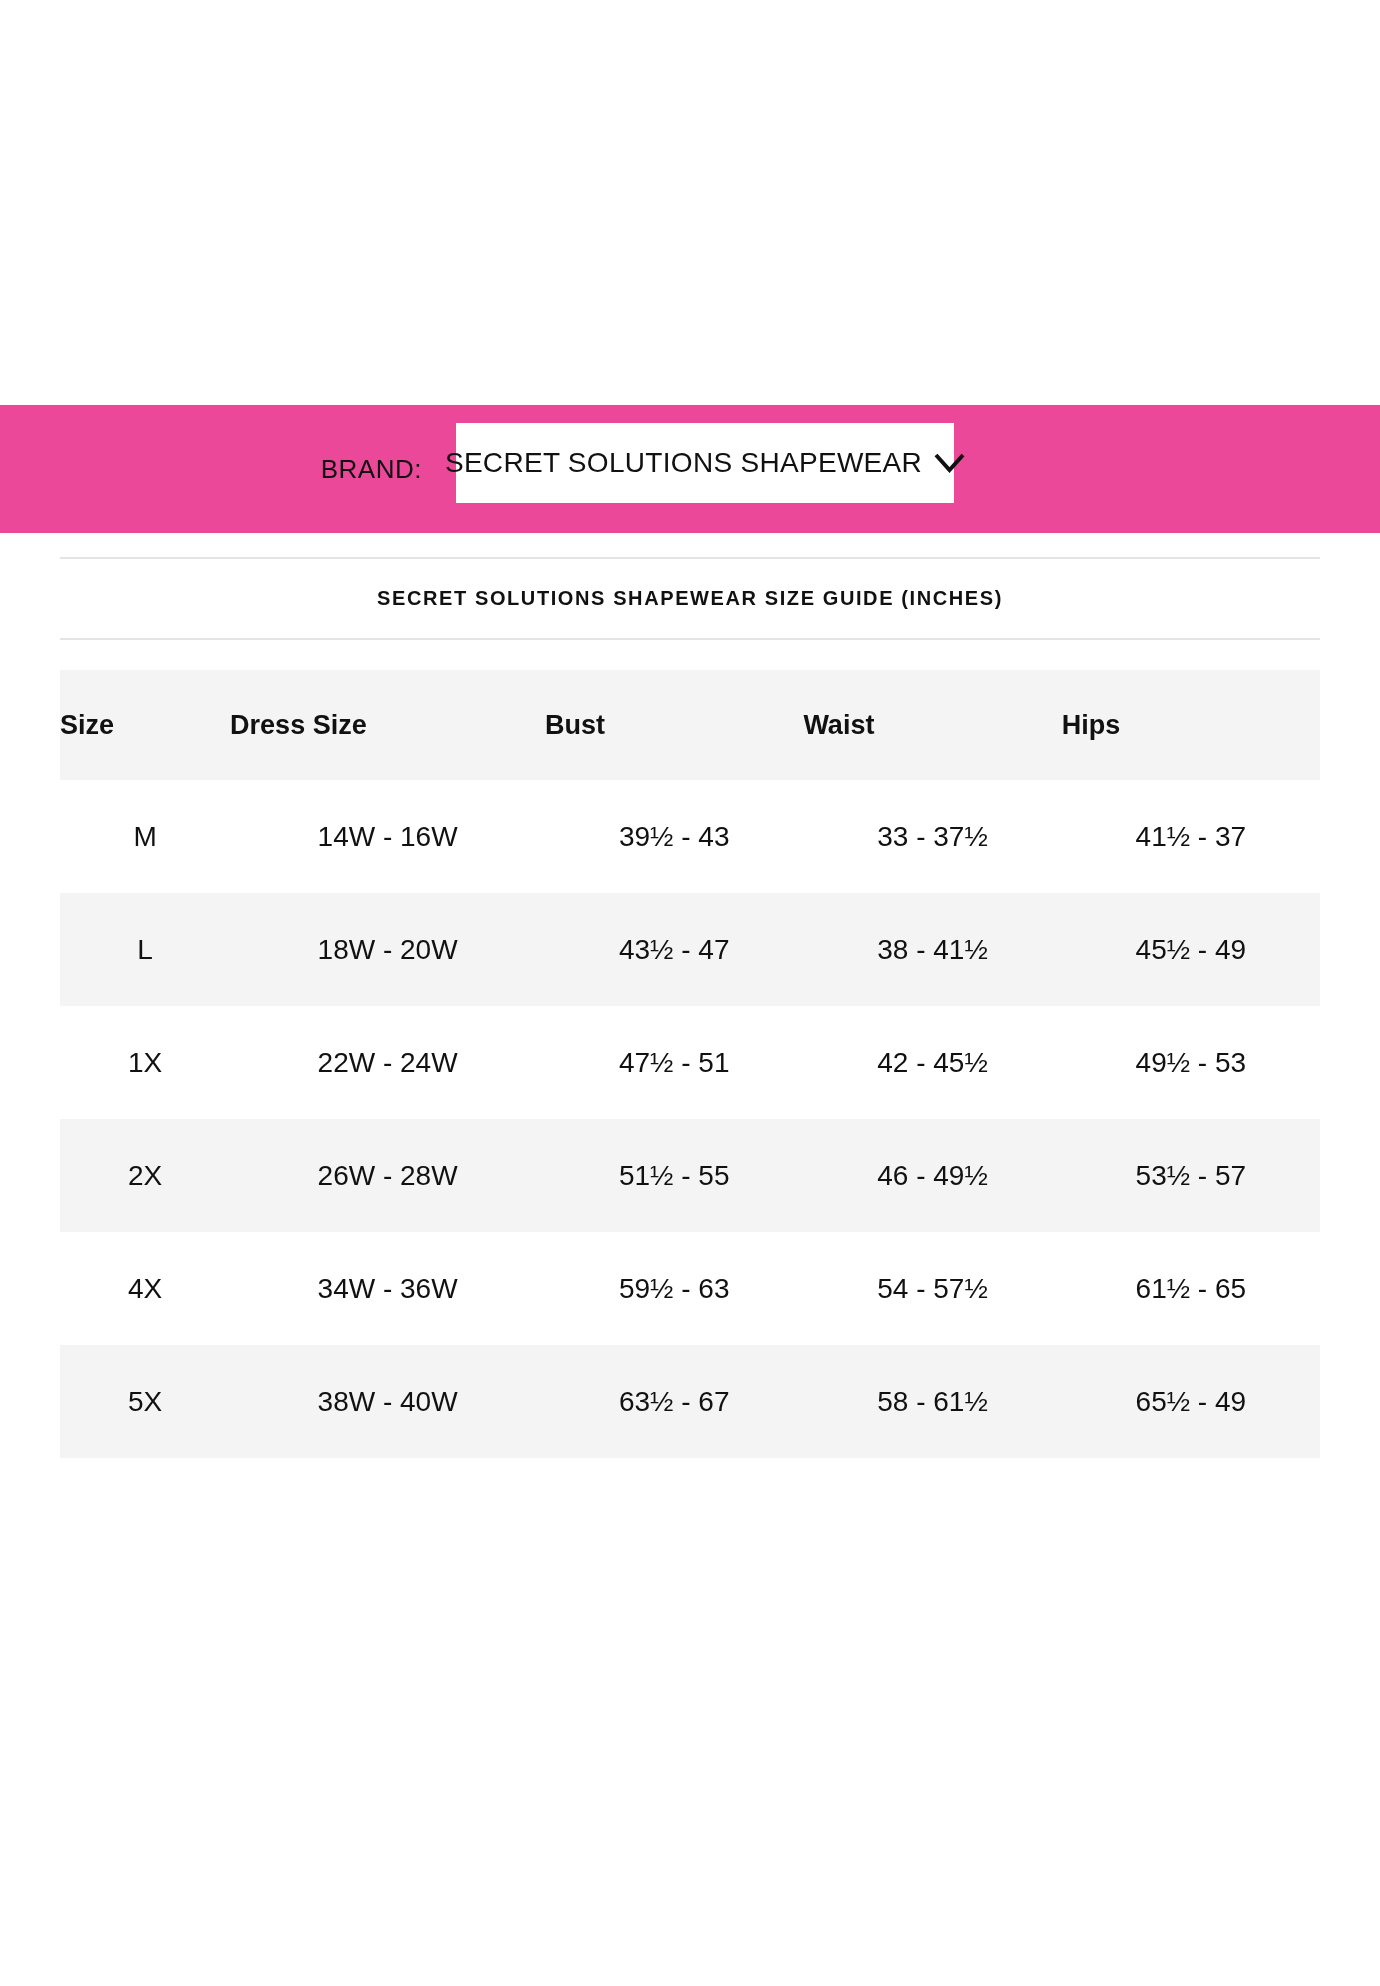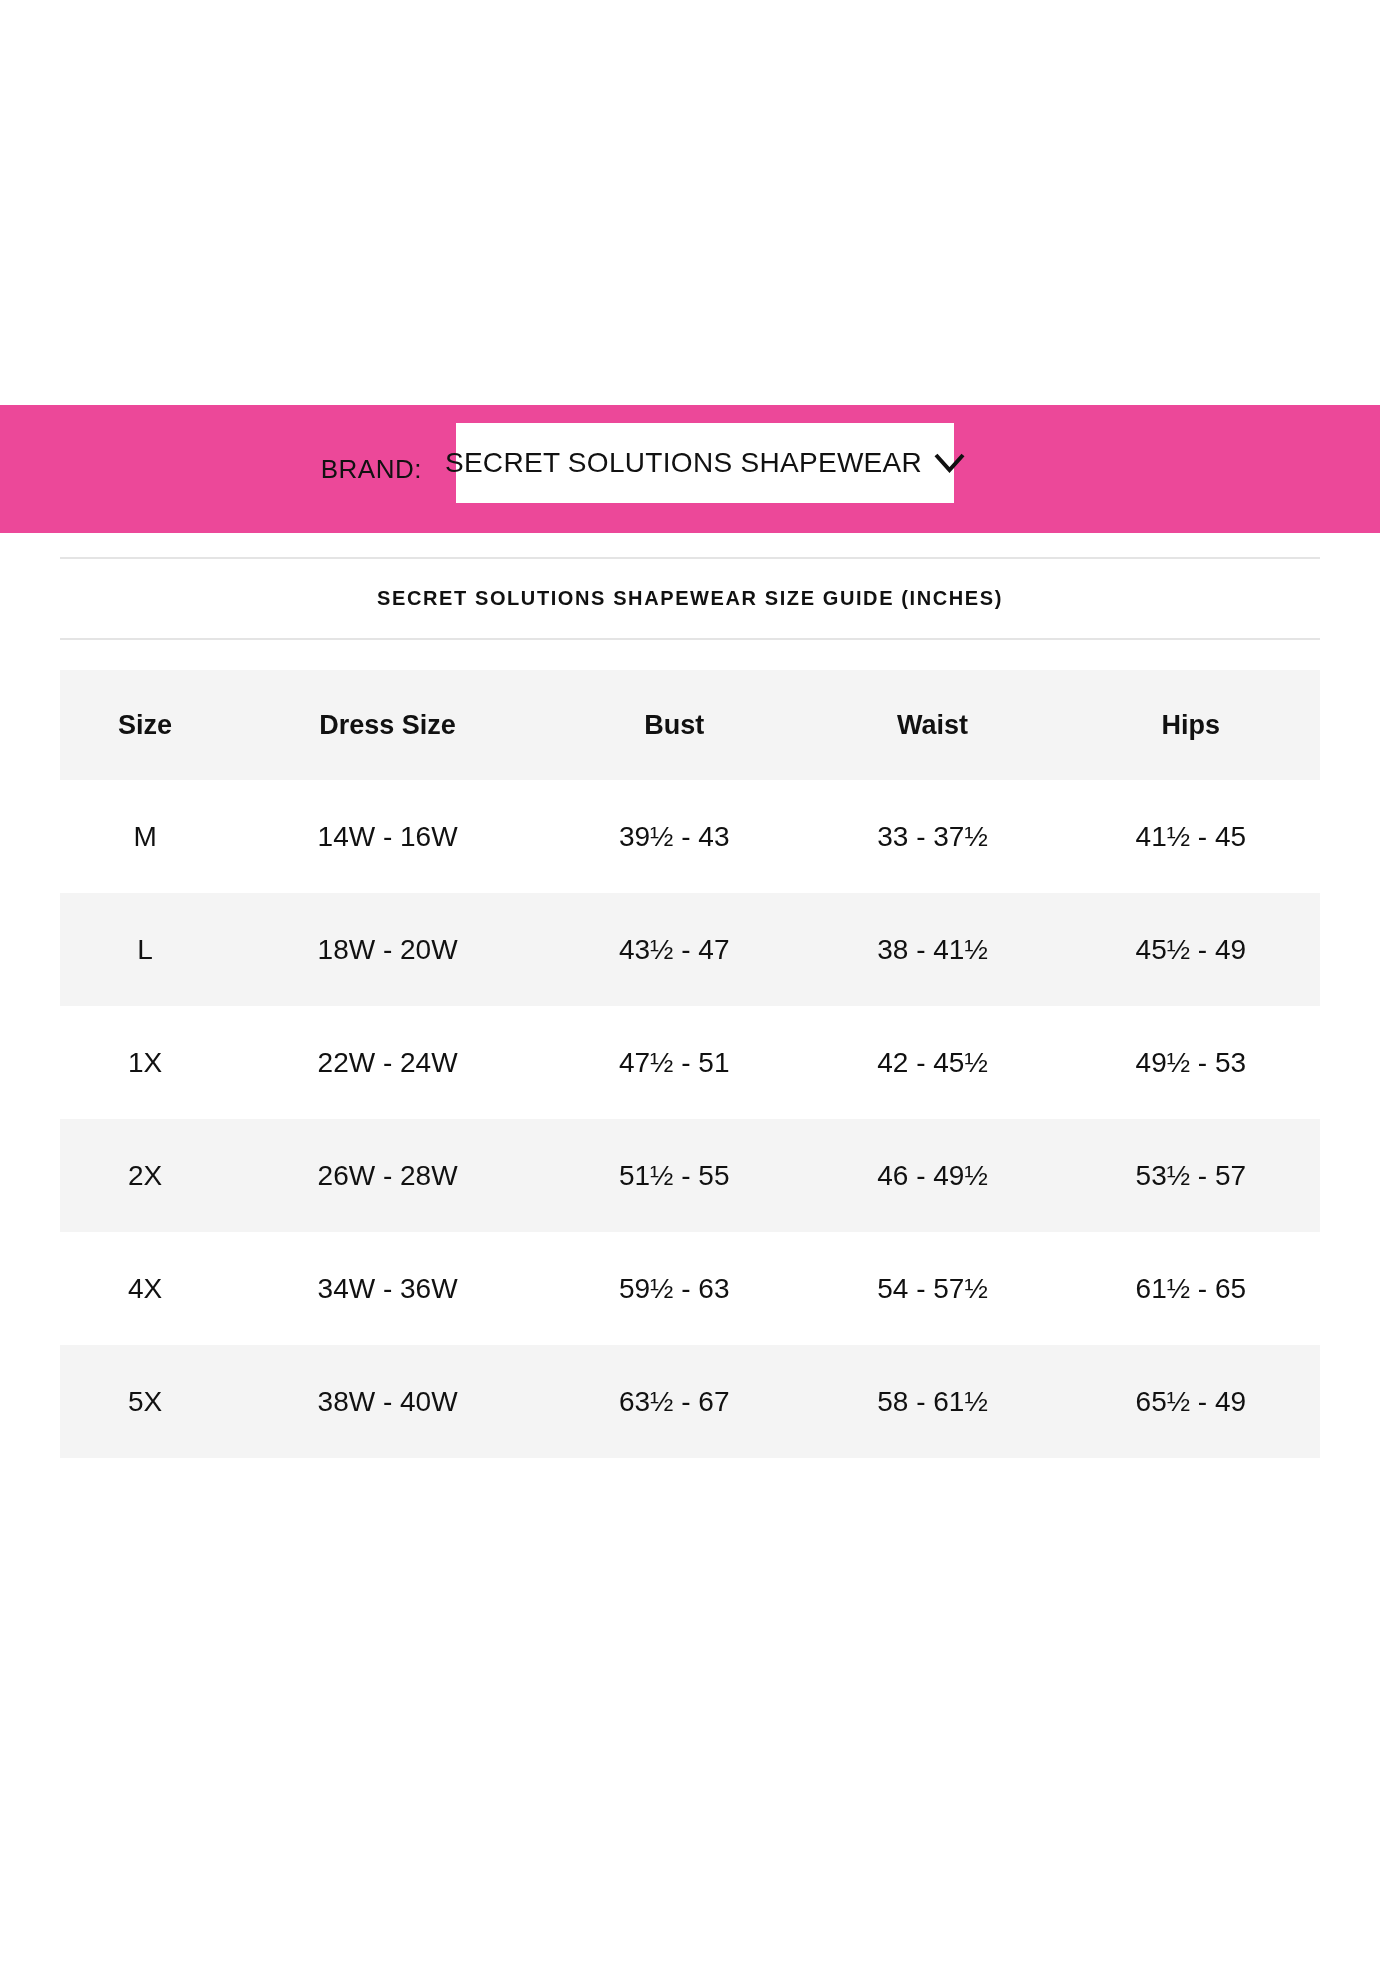--- a/index.html
+++ b/index.html
@@ -65,21 +65,20 @@
   .thead,.trow{
     display:grid;
     grid-template-columns:13.5% 25% 20.5% 20.5% 20.5%;
     align-items:center;
   }
   .thead{
     height:110px;
     background:#f4f4f4;
   }
   .th{
-    text-align:center;
     font-weight:700;
     font-size:27px;
   }
   .trow{height:113px;background:#ffffff;}
   .trow:nth-child(even){background:#f4f4f4;}
   .td{
     text-align:center;
     font-size:28px;
     font-weight:400;
     white-space:nowrap;
@@ -117,21 +116,21 @@
         <div class="th">Bust</div>
         <div class="th">Waist</div>
         <div class="th">Hips</div>
       </div>
     <div id="tbody">
         <div class="trow">
           <div class="td">M</div>
           <div class="td">14W - 16W</div>
           <div class="td">39½ - 43</div>
           <div class="td">33 - 37½</div>
-          <div class="td">41½ - 45</div>
+          <div class="td">41½ - 37</div>
         </div>
         <div class="trow">
           <div class="td">L</div>
           <div class="td">18W - 20W</div>
           <div class="td">43½ - 47</div>
           <div class="td">38 - 41½</div>
           <div class="td">45½ - 49</div>
         </div>
         <div class="trow">
           <div class="td">1X</div>

